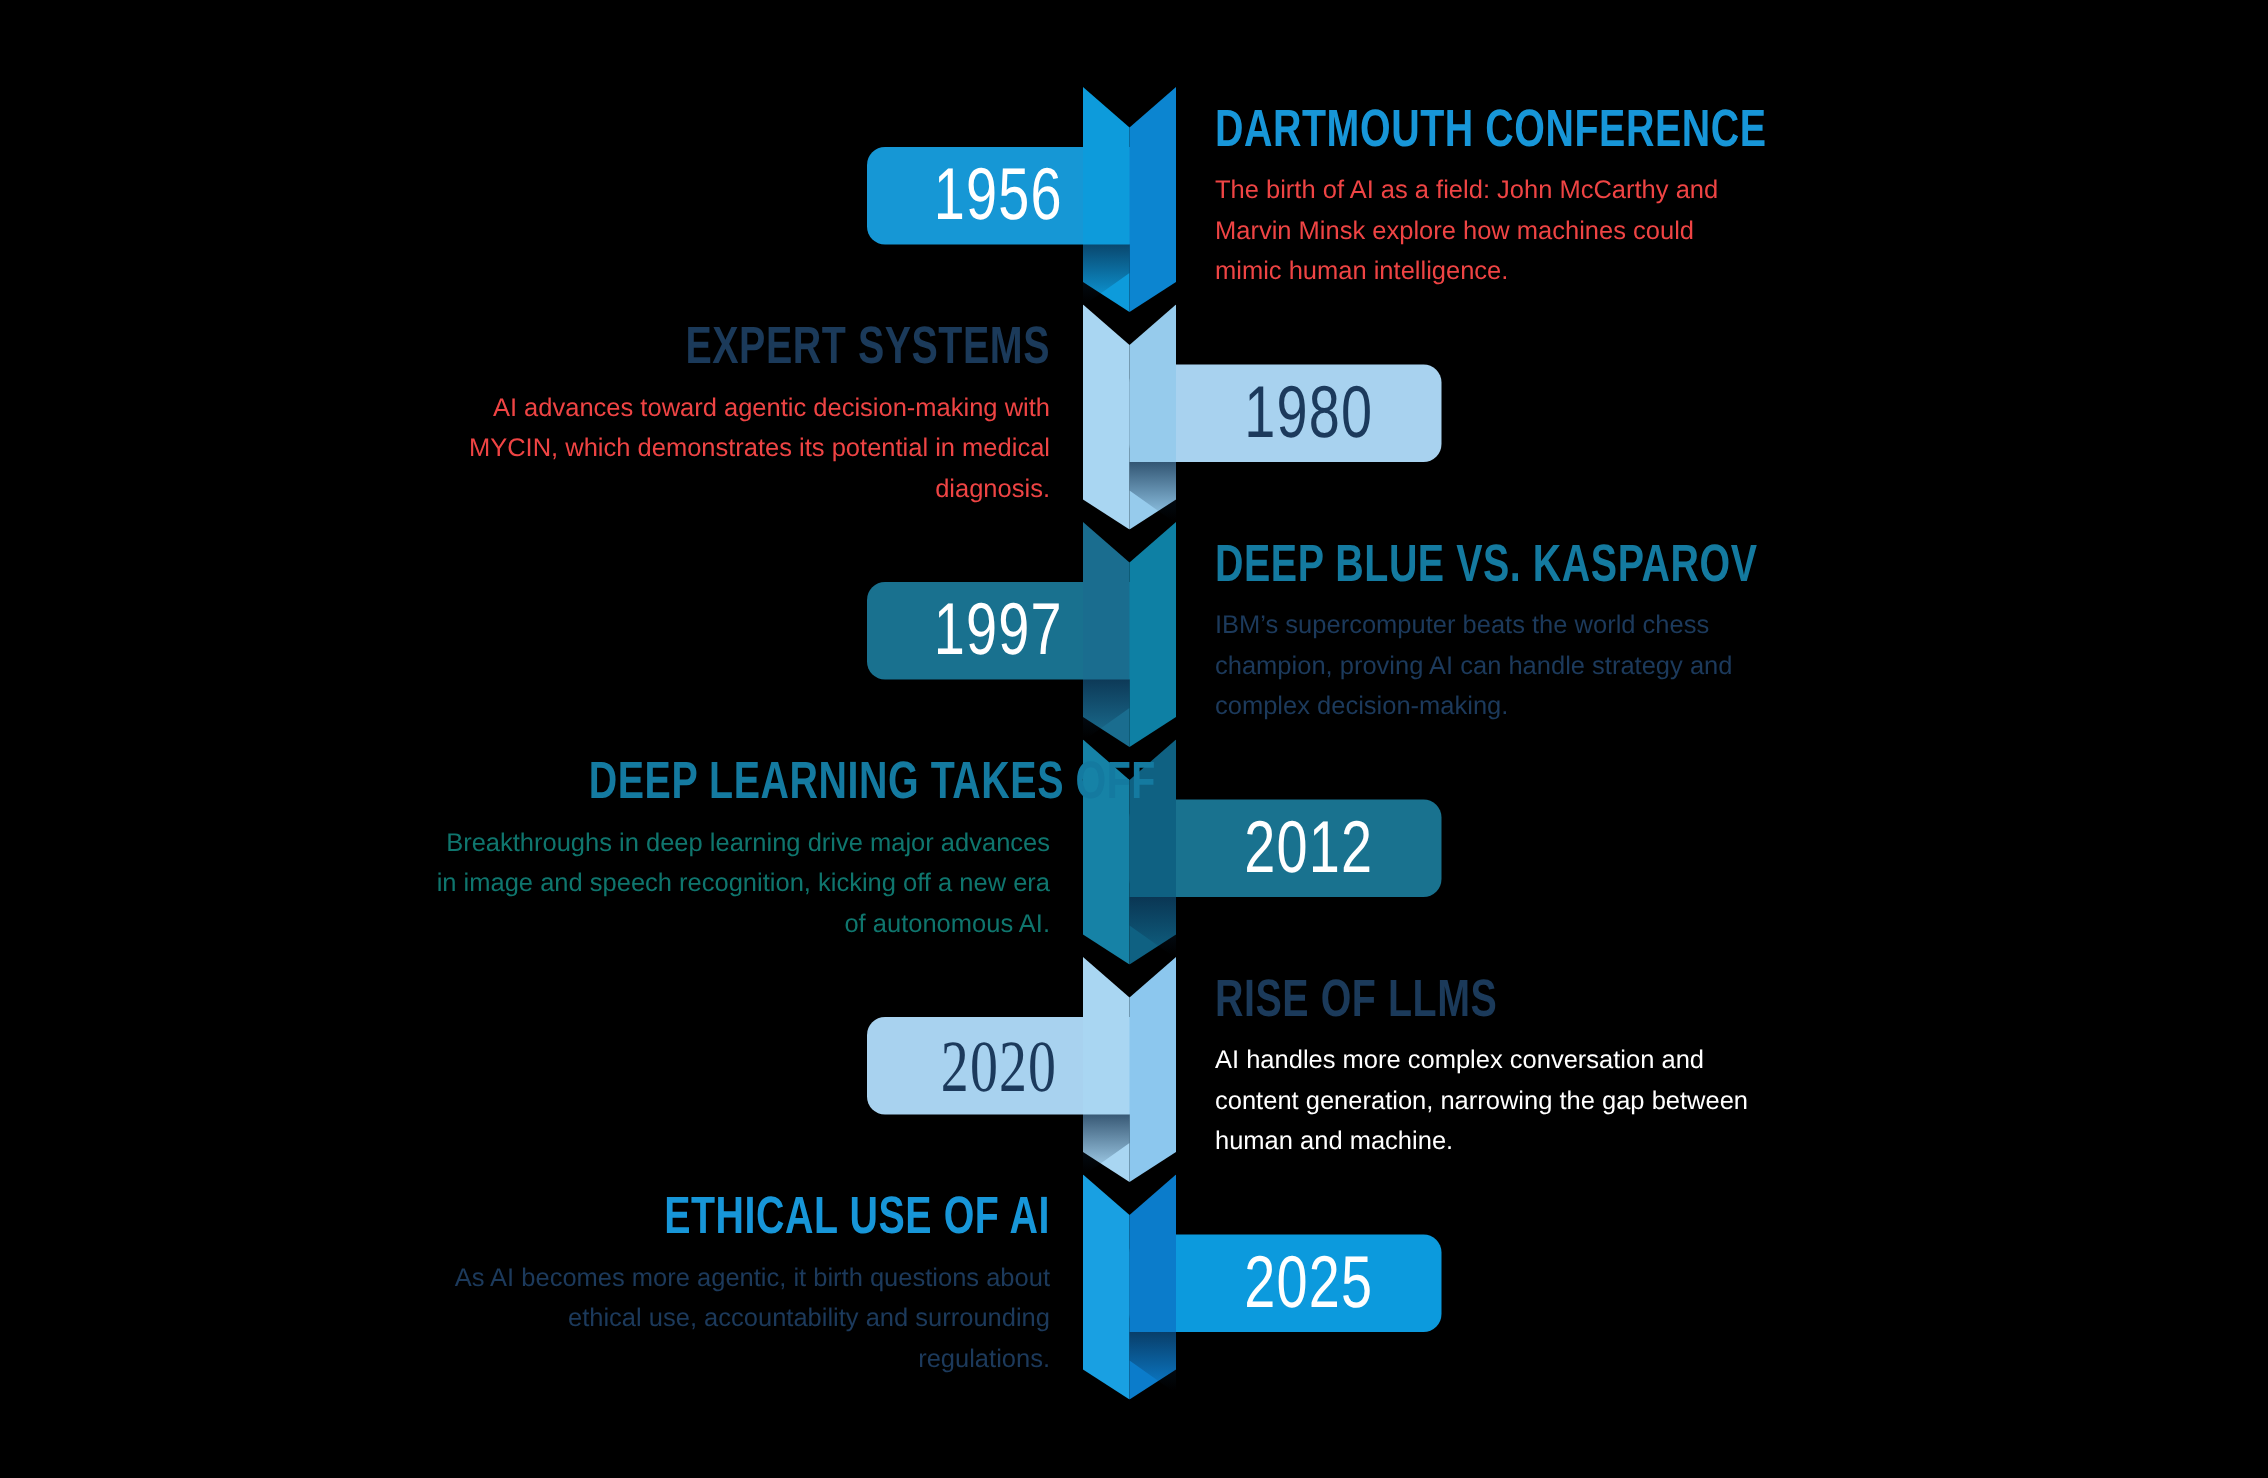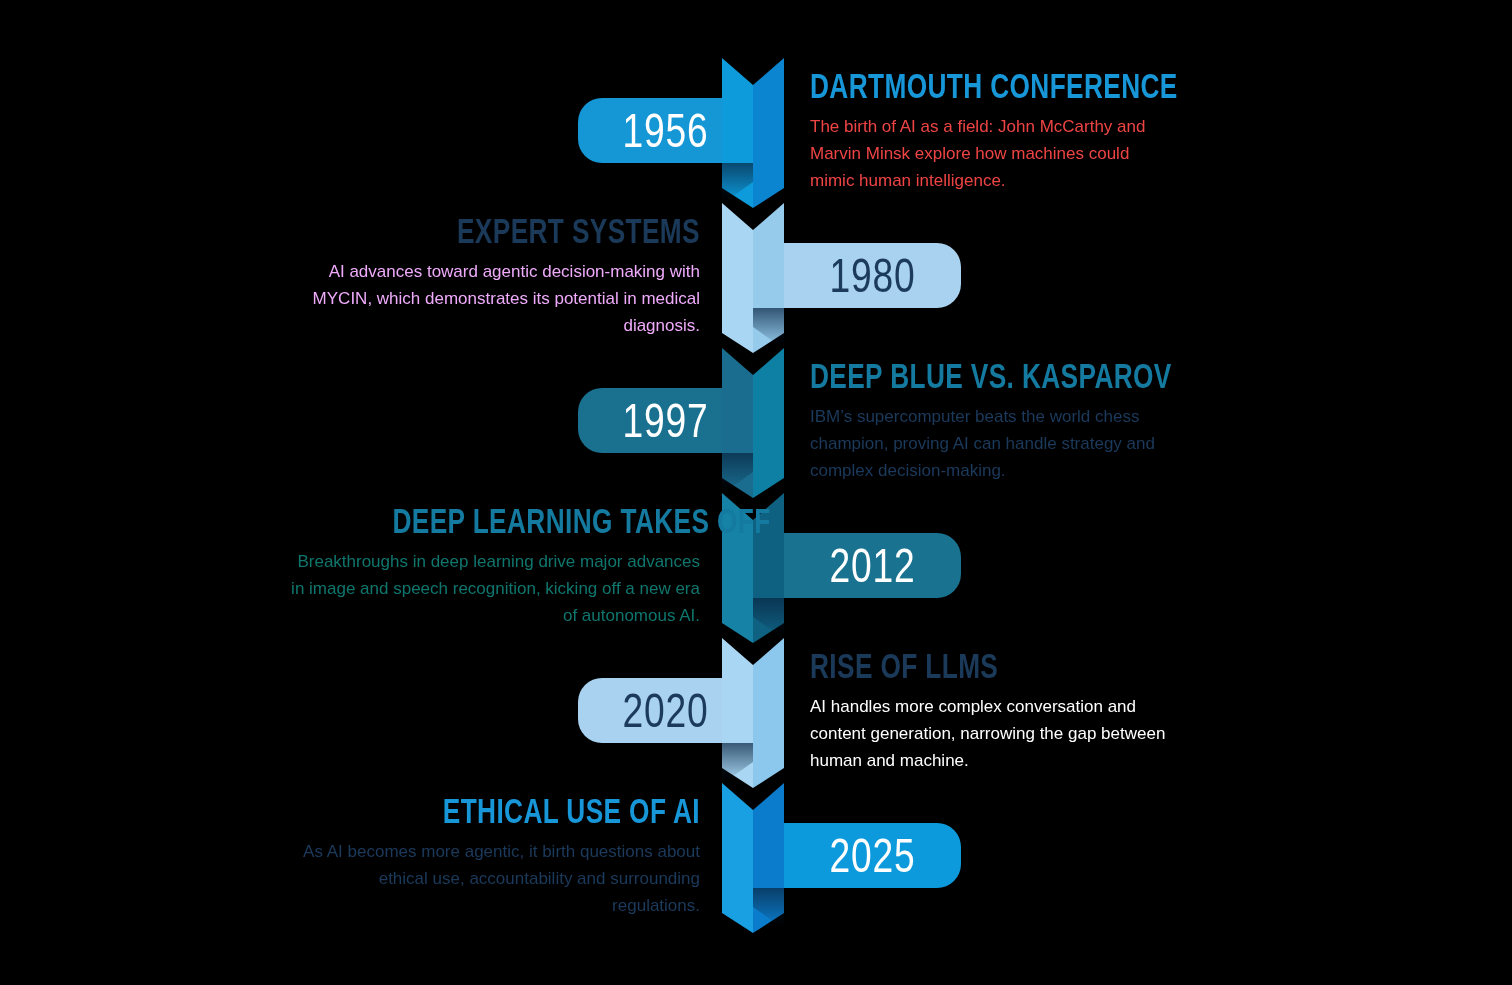--- a/index.html
+++ b/index.html
@@ -13,21 +13,21 @@
     height: 985px;
     background: #000000;
     overflow: hidden;
     font-family: "Liberation Sans", sans-serif;
   }
   .event { position: absolute; left: 0; top: 0; width: 0; height: 0; }
 
   .year-badge {
     position: absolute;
     height: 65px;
-    border-radius: 24px;
+    border-radius: 12px;
     display: flex;
     align-items: center;
     justify-content: center;
     z-index: 1;
   }
   .year-text {
     font-size: 49px;
     font-weight: 400;
     letter-spacing: 1px;
     transform: scaleX(0.76);
@@ -84,21 +84,21 @@
         <polygon points="0,105 31,105 31,124 0,146" fill="url(#fold-0)"></polygon>
       </svg>
     </div>
 
   <div class="event">
     <div class="year-badge" style="top: 243px; background: rgb(168, 210, 239); left: 753px; width: 177px; padding-left: 31px;">
       <span class="year-text" style="color: rgb(28, 58, 92);">1980</span>
     </div>
     <div class="text-block side-left" style="top: 211px; left: 290px; width: 410px;">
       <div class="event-title" style="color: rgb(27, 58, 90);">EXPERT SYSTEMS</div>
-      <div class="event-desc" style="color: #f0abfc;">AI advances toward agentic decision-making with MYCIN, which demonstrates its potential in medical diagnosis.</div>
+      <div class="event-desc" style="color: #ef4444;">AI advances toward agentic decision-making with MYCIN, which demonstrates its potential in medical diagnosis.</div>
     </div>
   <svg viewBox="0 0 62 150" width="62" height="150" class="ribbon" style="left: 722px; top: 203px; position: absolute;">
         <defs>
           <linearGradient id="fold-1" x1="0" y1="0" x2="0" y2="1">
             <stop offset="0%" stop-color="rgba(8,36,64,0.7)"></stop>
             <stop offset="95%" stop-color="rgba(8,36,64,0)"></stop>
           </linearGradient>
         </defs>
         <polygon points="0,0 31,27 31,150 0,130" fill="#A9D6F2"></polygon>
         <polygon points="31,27 62,0 62,130 31,150" fill="#96CBEC"></polygon>
@@ -142,21 +142,21 @@
             <stop offset="95%" stop-color="rgba(8,36,64,0)"></stop>
           </linearGradient>
         </defs>
         <polygon points="0,0 31,27 31,150 0,130" fill="#1682A6"></polygon>
         <polygon points="31,27 62,0 62,130 31,150" fill="#0F6182"></polygon>
         <polygon points="31,105 62,105 62,146 31,124" fill="url(#fold-3)"></polygon>
       </svg>
     </div>
 
   <div class="event">
-    <div class="year-badge" style="top: 678px; background: rgb(168, 210, 239); left: 578px; width: 175px; padding-right: 31px;">
+    <div class="year-badge" style="top: 678px; background: rgb(168, 210, 239); left: 578px; width: 175px; padding-right: 31px; font-family: Liberation Serif, serif;">
       <span class="year-text" style="color: rgb(28, 58, 92);">2020</span>
     </div>
     <div class="text-block side-right" style="top: 646px; left: 810px; width: 360px;">
       <div class="event-title" style="color: rgb(27, 58, 90);">RISE OF LLMS</div>
       <div class="event-desc" style="color: #ffffff;">AI handles more complex conversation and content generation, narrowing the gap between human and machine.</div>
     </div>
   <svg viewBox="0 0 62 150" width="62" height="150" class="ribbon" style="left: 722px; top: 638px; position: absolute;">
         <defs>
           <linearGradient id="fold-4" x1="0" y1="0" x2="0" y2="1">
             <stop offset="0%" stop-color="rgba(8,36,64,0.7)"></stop>

